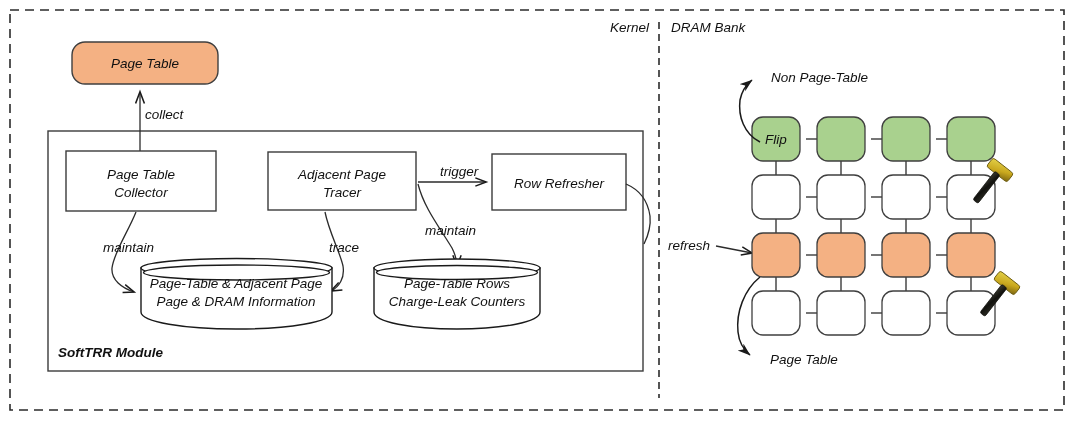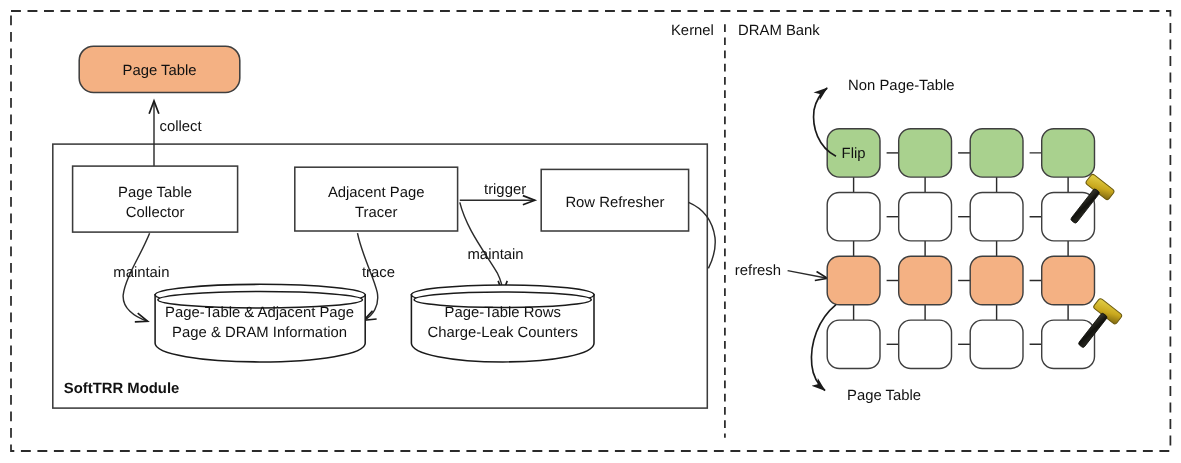--- a/index.html
+++ b/index.html
@@ -9,20 +9,21 @@
   }
   body {
     font-family: "Liberation Sans", sans-serif;
   }
   #figure {
     position: relative;
     width: 1074px;
     height: 421px;
     background: #ffffff;
     overflow: hidden;
+    font-style: italic;
   }
   #figure svg {
     position: absolute;
     left: 0;
     top: 0;
   }
   .lbl {
     font-family: "Liberation Sans", sans-serif;
     font-size: 13.5px;
     fill: #111111;

